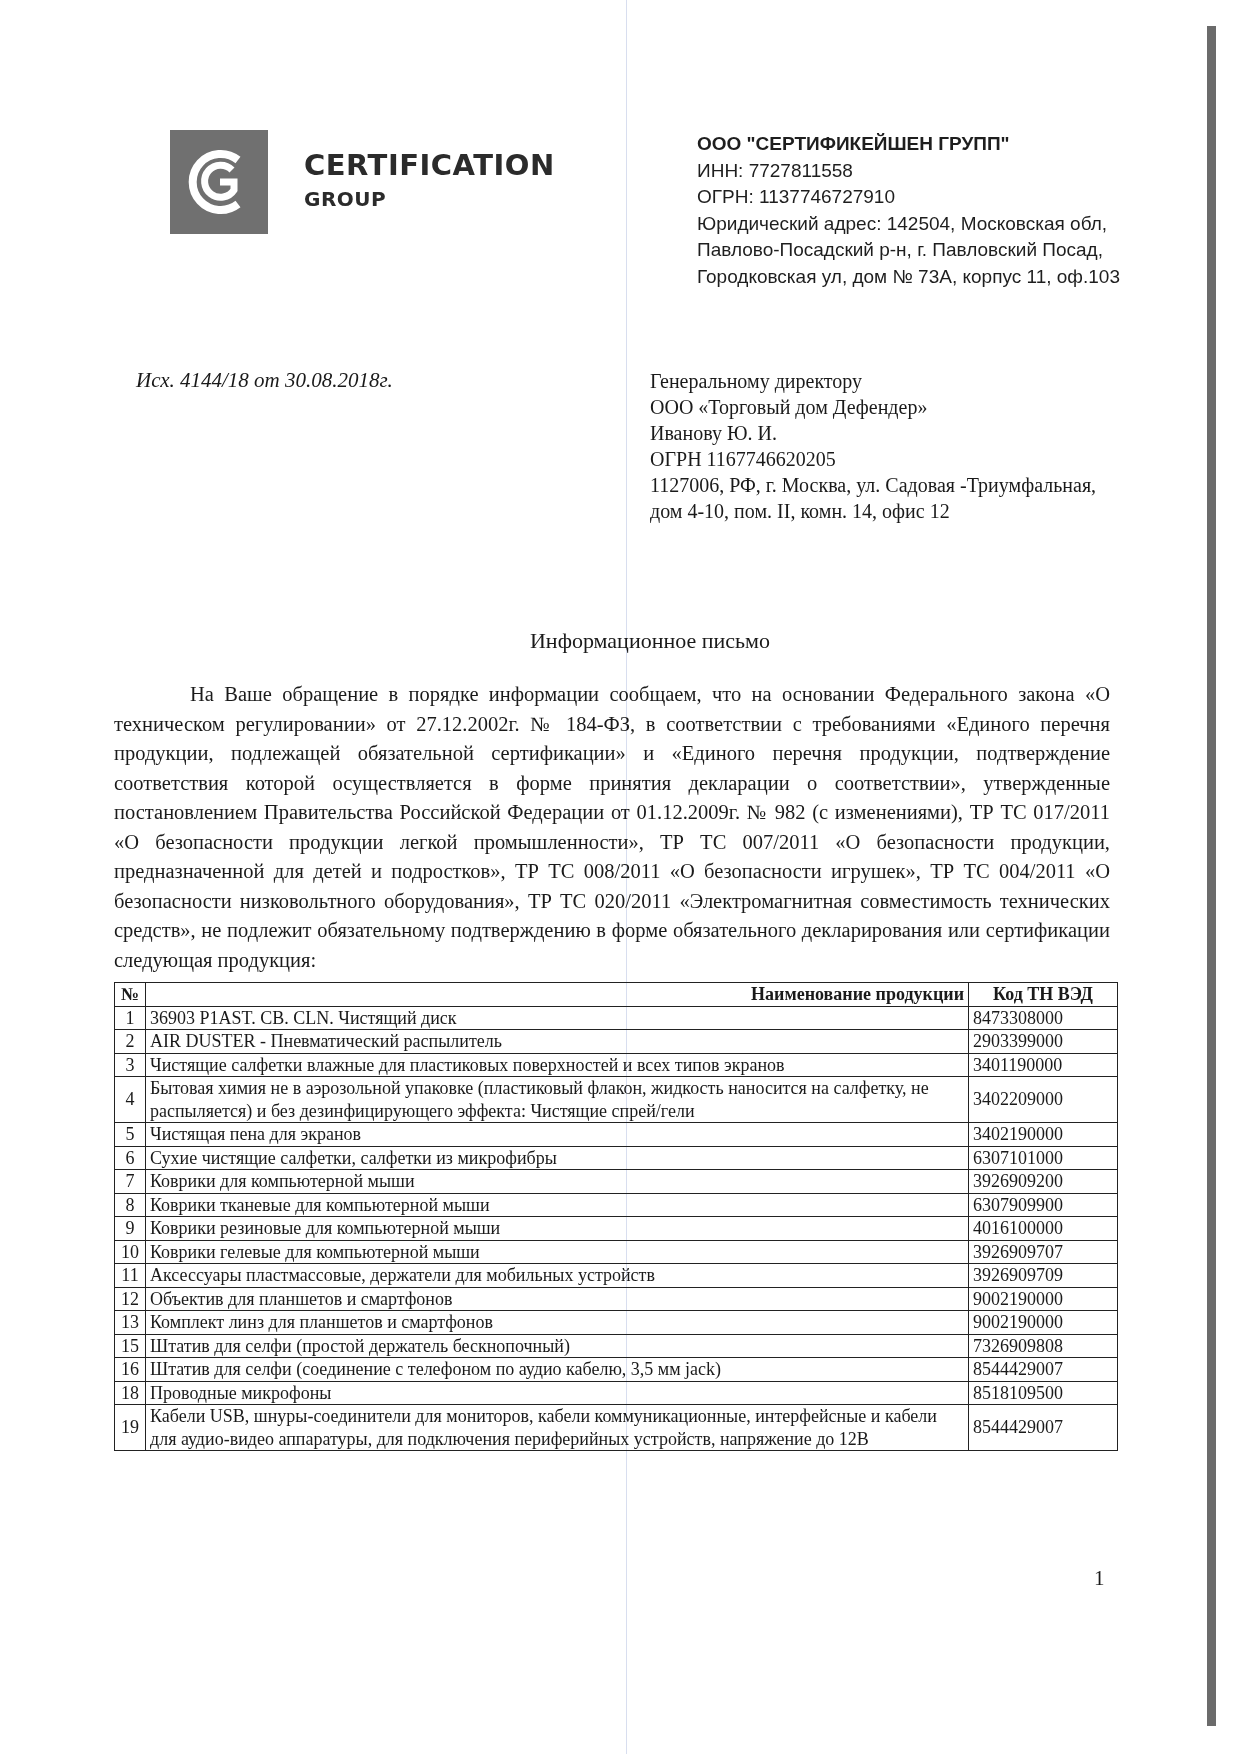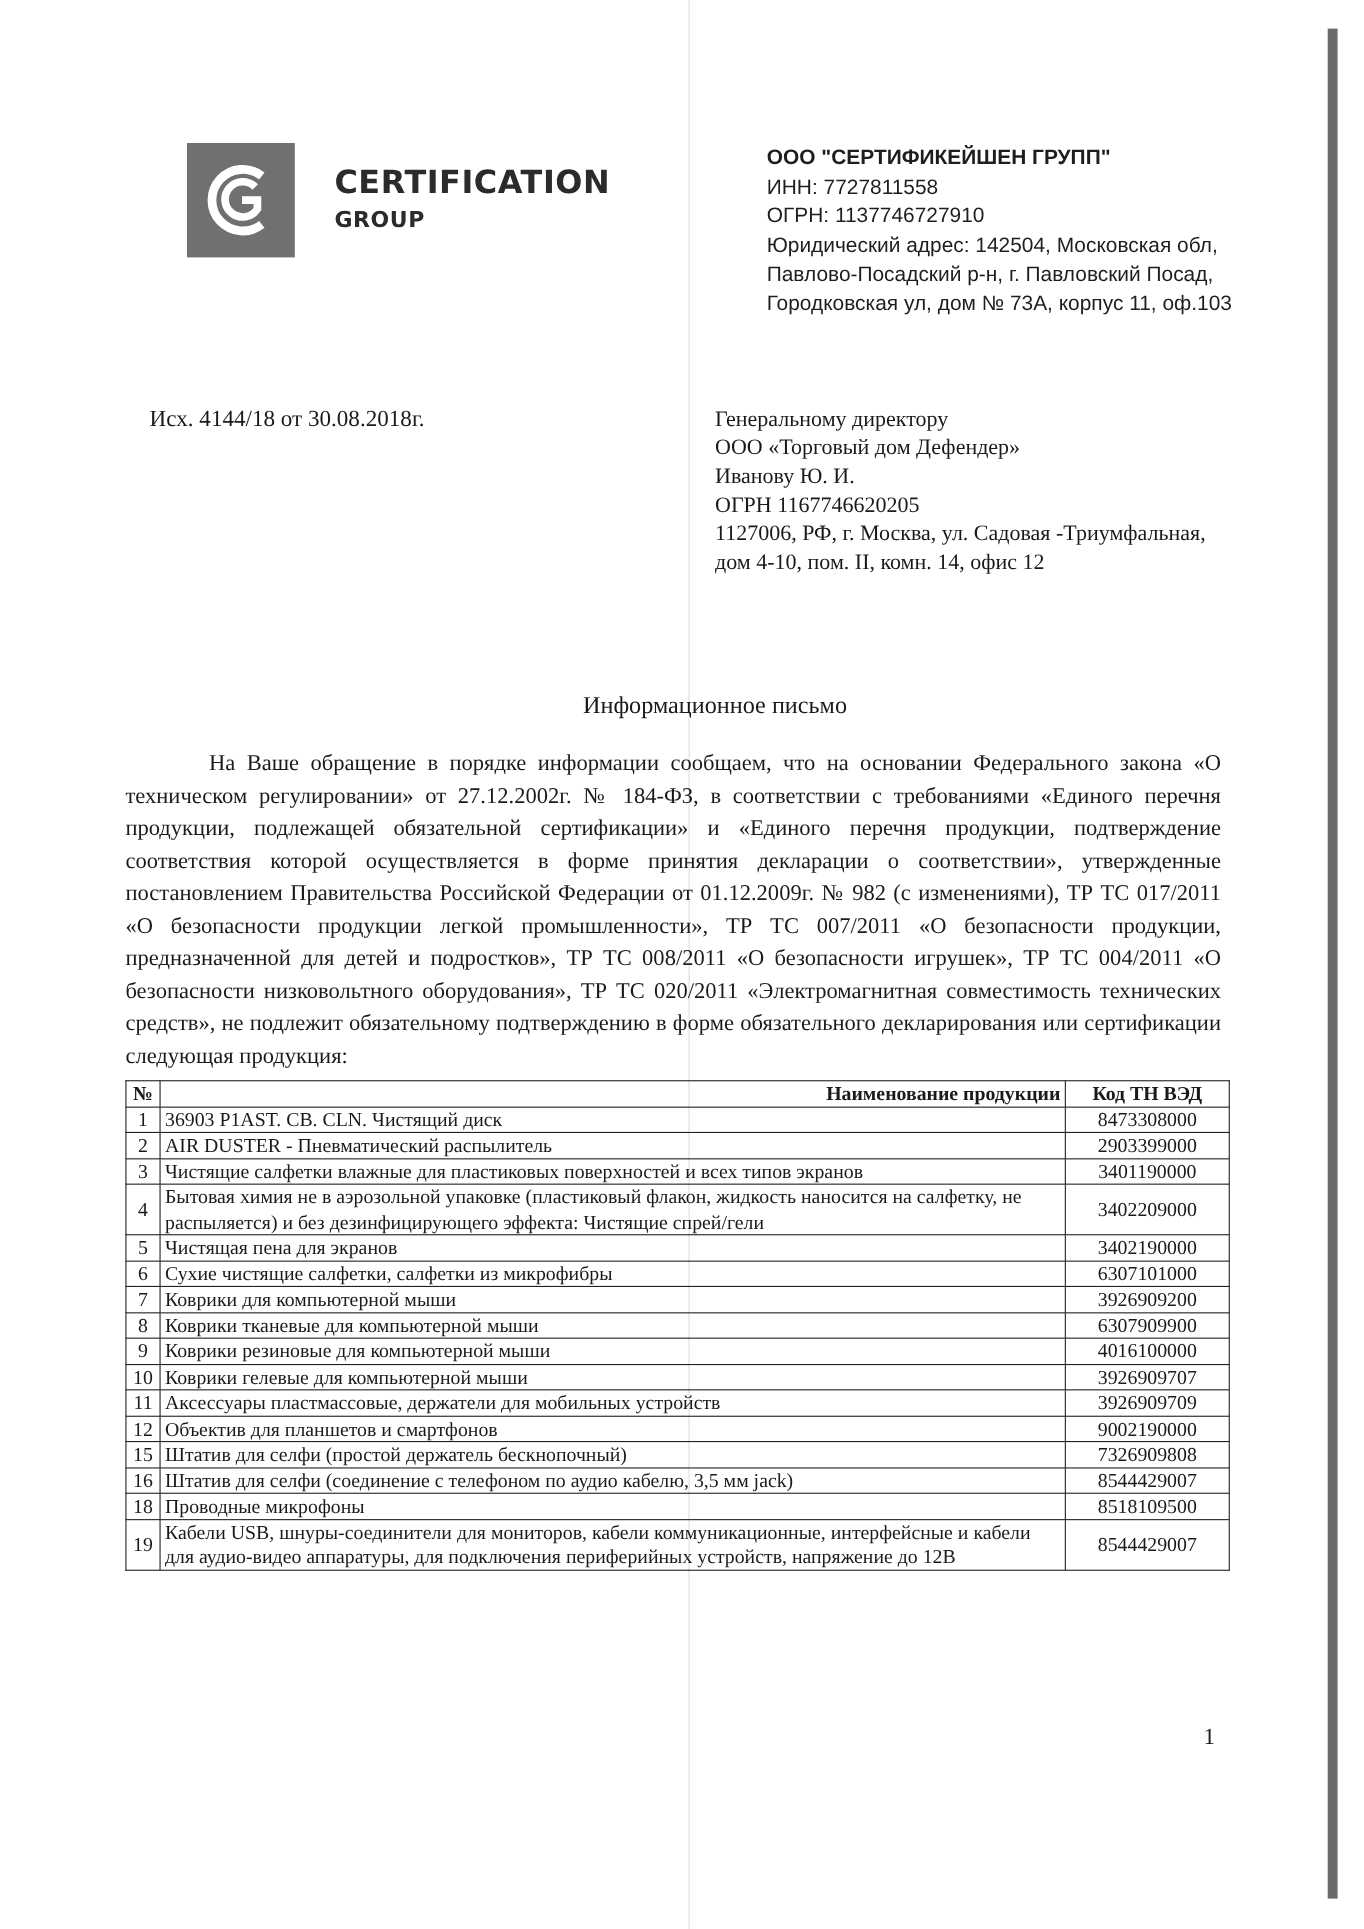--- a/index.html
+++ b/index.html
@@ -28,21 +28,21 @@
     .logo-text .l1 { font-size: 29px; }
     .logo-text .l2 { font-size: 20px; }
     
     .company {
       position: absolute; left: 697px; top: 131px;
       font-family: "Liberation Sans", sans-serif; font-size: 19px; line-height: 26.5px; color: #1e1e1e;
     }
     .company .name { font-weight: bold; }
     
     .ref {
-      position: absolute; left: 136px; top: 368px; font-size: 21px;
+      position: absolute; left: 136px; top: 368px; font-size: 21px; font-style: italic;
     }
     .recipient {
       position: absolute; left: 650px; top: 368px; font-size: 20px; line-height: 26px;
     }
     
     .doc-title {
       position: absolute; left: 0; width: 1300px; top: 628px; text-align: center; font-size: 22px;
     }
     
     .body-text {
@@ -53,21 +53,21 @@
     
     .prod-table {
       position: absolute; left: 114px; top: 982px; width: 1004px;
       border-collapse: collapse; font-size: 18px;
     }
     .prod-table td, .prod-table th {
       border: 1.5px solid #222; padding: 0 4px; line-height: 22.5px; vertical-align: middle;
     }
     .prod-table th { font-weight: bold; text-align: right; }
     .prod-table .c-num { width: 26px; text-align: center; padding: 0 2px; }
-    .prod-table .c-code { width: 140px; text-align: center; }
+    .prod-table .c-code { width: 140px; text-align: left; }
     .prod-table th.c-code { text-align: center; }
     .prod-table td { height: 22.5px; }
     .page-num {
       position: absolute; left: 1094px; top: 1566px; font-size: 21px;
     }
   </style>
 </head>
 <body>
 
 <div class="fold-line"></div>
@@ -175,20 +175,25 @@
         <td class="c-num">11</td>
         <td class="c-name">Аксессуары пластмассовые, держатели для мобильных устройств</td>
         <td class="c-code">3926909709</td>
       </tr>
       <tr>
         <td class="c-num">12</td>
         <td class="c-name">Объектив для планшетов и смартфонов</td>
         <td class="c-code">9002190000</td>
       </tr>
       <tr>
+        <td class="c-num">13</td>
+        <td class="c-name">Комплект линз для планшетов и смартфонов</td>
+        <td class="c-code">9002190000</td>
+      </tr>
+      <tr>
         <td class="c-num">15</td>
         <td class="c-name">Штатив для селфи (простой держатель бескнопочный)</td>
         <td class="c-code">7326909808</td>
       </tr>
       <tr>
         <td class="c-num">16</td>
         <td class="c-name">Штатив для селфи (соединение с телефоном по аудио кабелю, 3,5 мм jack)</td>
         <td class="c-code">8544429007</td>
       </tr>
       <tr>

